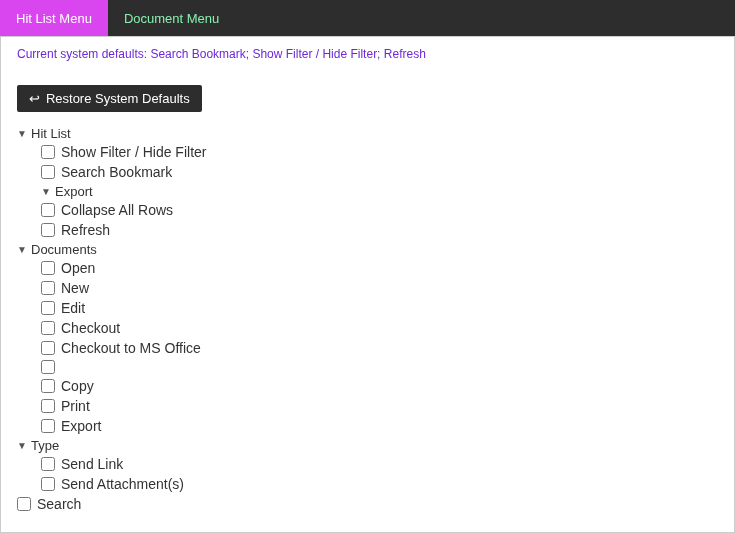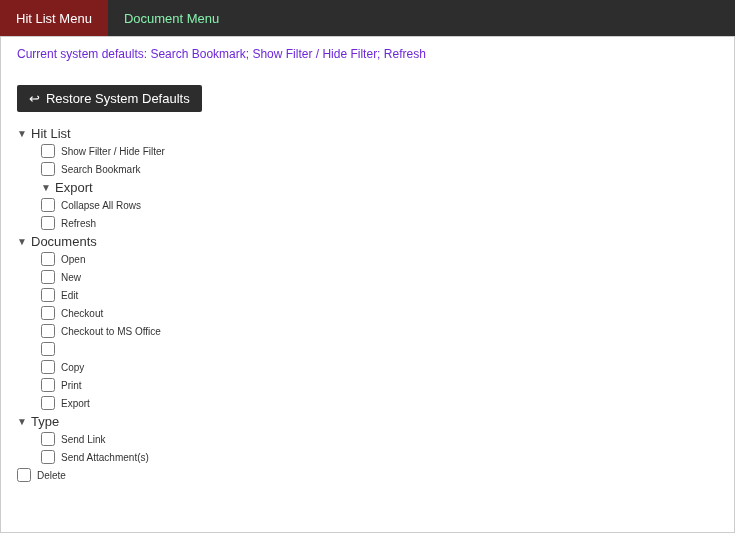--- a/index.html
+++ b/index.html
@@ -22,21 +22,21 @@
     .nav-tab {
       padding: 0 16px;
       height: 100%;
       display: flex;
       align-items: center;
       font-size: 13px;
       cursor: pointer;
       color: #86efac;
     }
     .nav-tab.active {
-      background: #7f1d1d;
+      background: #d946ef;
       color: #fff;
     }
 
     
     .main-content {
       padding: 10px 16px;
       border: 1px solid #ccc;
       min-height: 497px;
     }
 
@@ -95,21 +95,21 @@
       padding-left: 0;
     }
     .tree-item input[type="checkbox"] {
       width: 14px;
       height: 14px;
       cursor: pointer;
       accent-color: #e91e8c;
       flex-shrink: 0;
     }
     .tree-item label {
-      font-size: 10px;
+      font-size: 14px;
       color: #333;
       cursor: pointer;
     }
 
     
     .sub-group {
       margin-bottom: 3px;
     }
     .sub-group-header {
       display: flex;
@@ -250,18 +250,18 @@
         <div class="tree-item">
           <input type="checkbox" id="send-attachments" style="">
           <label for="send-attachments">Send Attachment(s)</label>
         </div>
 
       </div>
     </div>
 
     <div class="tree-item" style="padding-left: 0;">
       <input type="checkbox" id="delete" style="">
-      <label for="delete">Delete</label>
+      <label for="delete">Search</label>
     </div>
 
   </div>
 
 </div>
 
 </body></html>

